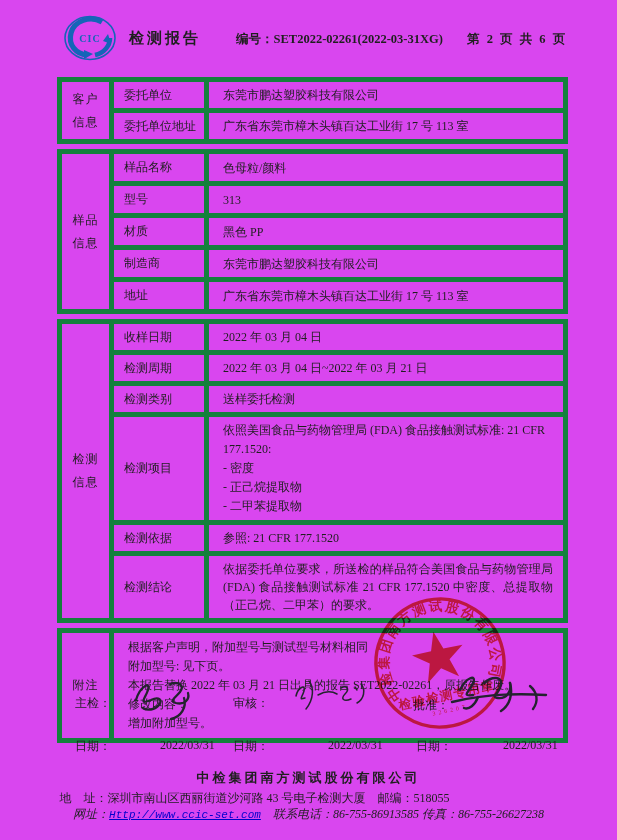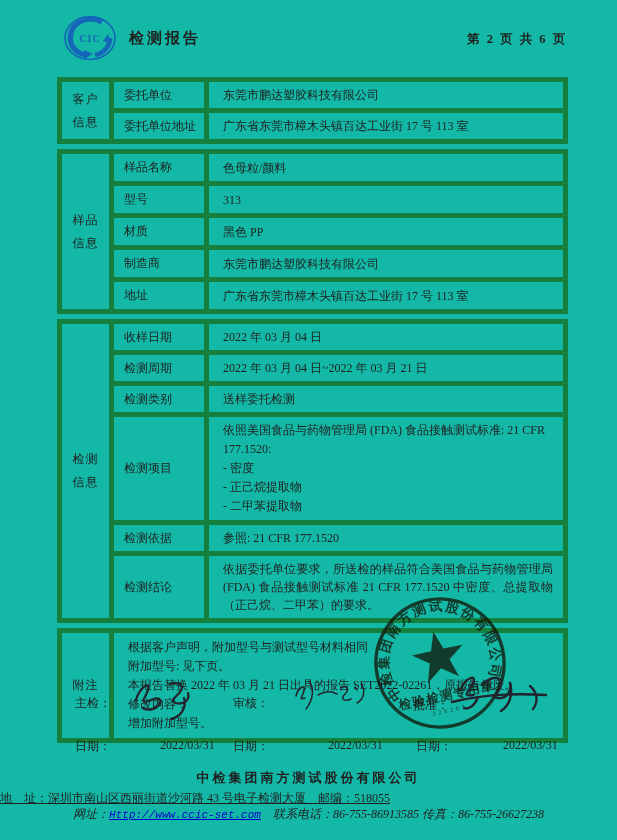--- a/index.html
+++ b/index.html
@@ -1,19 +1,19 @@
 <!DOCTYPE html>
 <html><head>
 <meta charset="utf-8">
 <style>
   * { margin:0; padding:0; box-sizing:border-box; }
   html,body { background:#e8e8e8; }
   .page {
     position:relative; width:617px; height:840px; margin:0 auto;
-    background:#14b8a6; overflow:hidden;
+    background:#d946ef; overflow:hidden;
     font-family:"Liberation Serif","DejaVu Serif",serif;
     color:#1f1f1f;
   }
   
   .hdr-logo { position:absolute; left:62px; top:13px; }
   .hdr-title { position:absolute; left:129px; top:29px; font-size:15px; font-weight:bold; letter-spacing:3px; }
   .hdr-number { position:absolute; left:236px; top:31px; font-size:12.5px; font-weight:bold; }
   .hdr-page { position:absolute; left:467px; top:31px; font-size:12.5px; font-weight:bold; letter-spacing:2px; }
   
   .tablewrap { position:absolute; left:57px; top:77px; width:506px; }
@@ -29,38 +29,39 @@
   
   .role-label { position:absolute; font-size:12px; }
   .date-label { position:absolute; font-size:12px; }
   .date-val { position:absolute; font-size:12px;margin-left:20px; }
   .sig { position:absolute; z-index:6; }
   .sig path { fill:none; stroke:#23232e; stroke-linecap:round; stroke-linejoin:round; }
   
   .stamp { position:absolute; left:358px; top:581px; z-index:5; opacity:0.88; mix-blend-mode:multiply; }
   
   .ft-company { position:absolute; left:0; top:769px; width:617px; text-align:center; font-size:13px; font-weight:bold; letter-spacing:3px; }
-  .ft-line2 { position:absolute; left:0; top:790px; width:509px; font-size:12px;text-decoration:underline; }
+  .ft-line2 { position:absolute; left:0; top:790px; width:509px; text-align:center; font-size:12px; }
   .ft-line3 { position:absolute; left:0; top:806px; width:617px; text-align:center; font-size:12px;font-style:italic; }
   .ft-link { color:#0000cc; text-decoration:underline; font-family:"Liberation Mono","DejaVu Sans Mono",monospace; font-size:11px; }
 </style>
 </head>
 <body>
 
 <div class="page">
 
   <svg class="hdr-logo" width="56" height="50" viewBox="0 0 56 50">
     <ellipse cx="28" cy="25" rx="25" ry="21.5" fill="none" stroke="#1565b8" stroke-width="1.6"></ellipse>
     <path d="M40,9 C28,2 12,8 9,20 C6,32 14,41 25,42" fill="none" stroke="#1565b8" stroke-width="5.2"></path>
     <path d="M22,46 L31,41 L22,37 Z" fill="#1565b8"></path>
     <path d="M33,42 C42,40 48,33 48,25" fill="none" stroke="#1565b8" stroke-width="4.6"></path>
     <path d="M49,31 L46,21 L41,28 Z" fill="#1565b8"></path>
     <text x="28" y="29" text-anchor="middle" font-size="10" font-weight="bold" fill="#1565b8" letter-spacing="1">CIC</text>
   </svg>
   <div class="hdr-title">检测报告</div>
+  <div class="hdr-number"><span>编号：</span><span>SET2022-02261(2022-03-31XG)</span></div>
   <div class="hdr-page">第 2 页 共 6 页</div>
 
   <div class="tablewrap">
 
     <table class="sec">
       <colgroup>
           <col style="width:52px">
           <col style="width:95px">
           <col style="width:359px">
         </colgroup>

